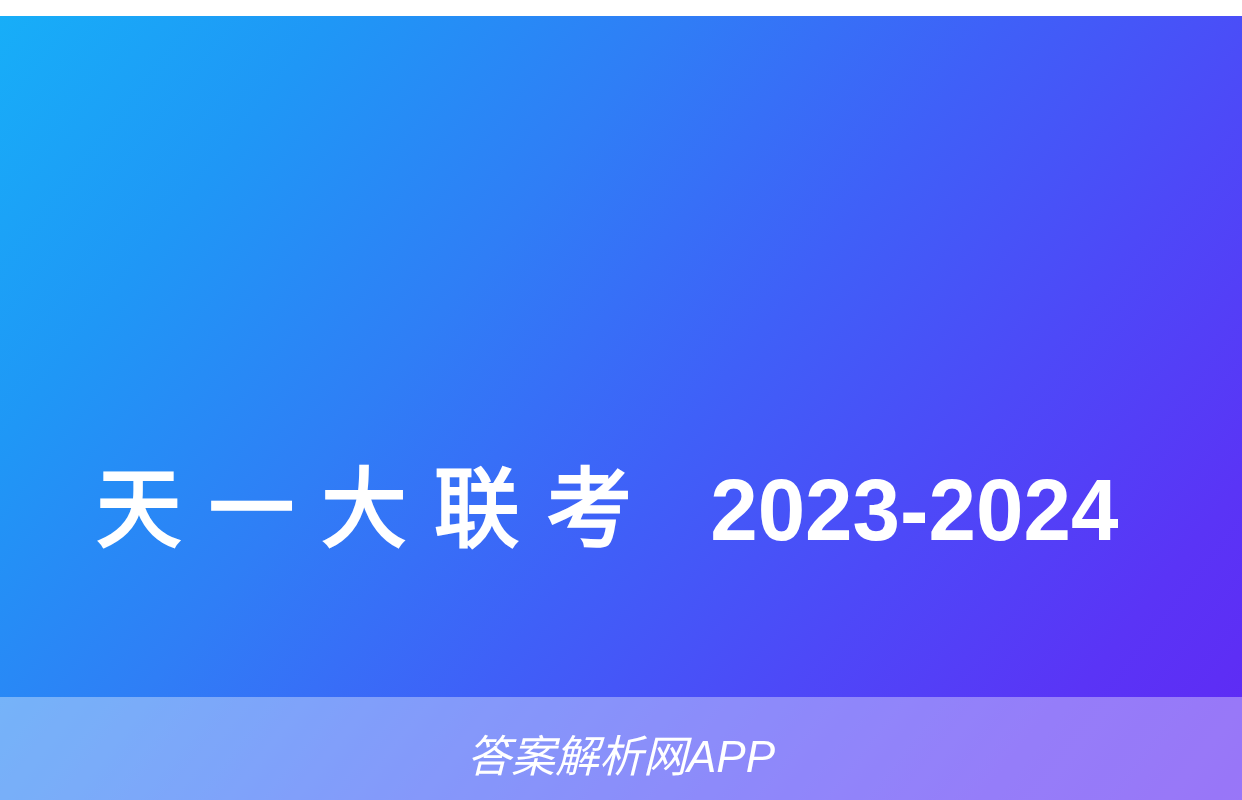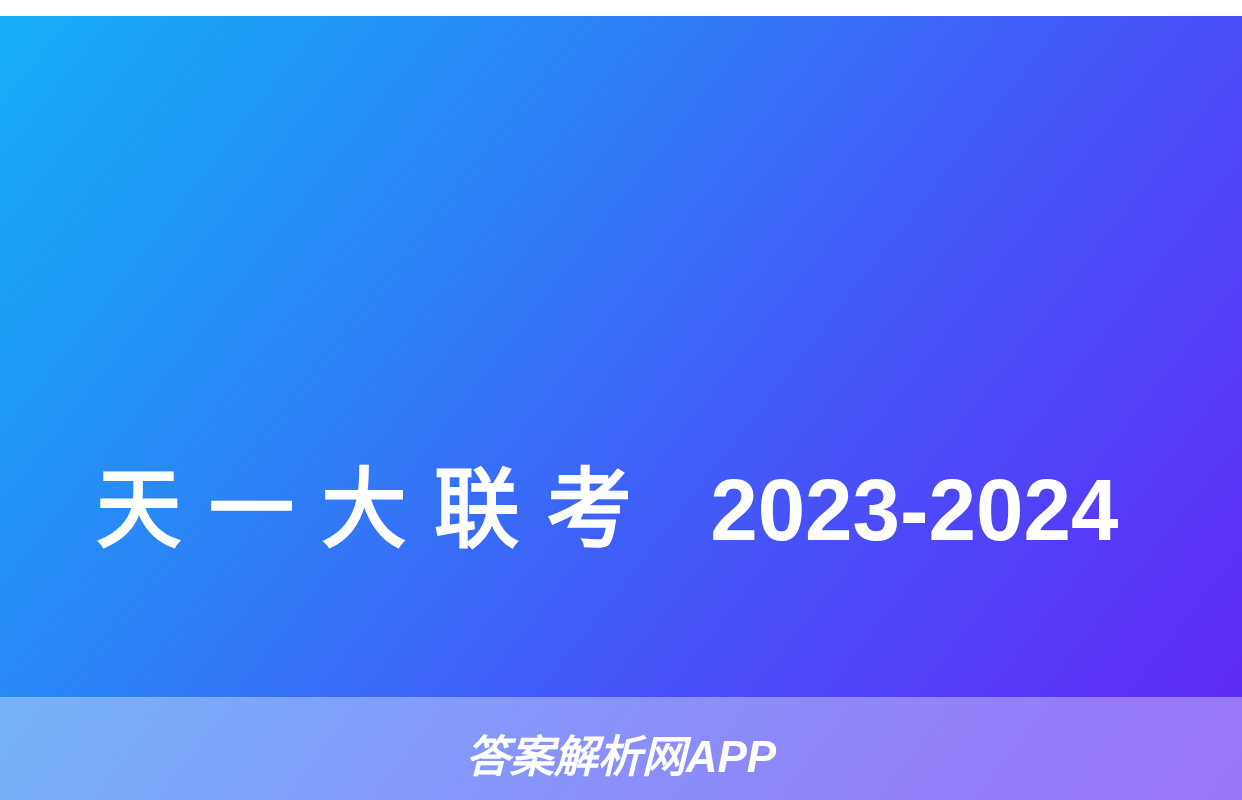--- a/index.html
+++ b/index.html
@@ -65,21 +65,21 @@
 
   .footer-band .watermark {
     position: absolute;
     left: 0;
     right: 0;
     top: 50%;
     transform: translateY(-50%);
     text-align: center;
     color: #ffffff;
     font-size: 44px;
-    font-weight: 700;
+    font-weight: 400;
     font-style: italic;
     letter-spacing: 0px;
     line-height: 1;
     white-space: nowrap;
   }
 </style>
 </head>
 <body>
 
 <div class="poster">

